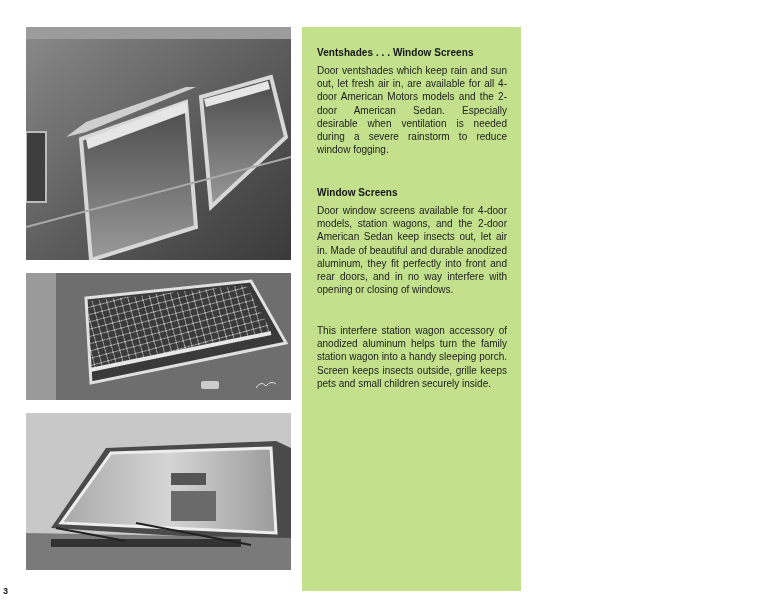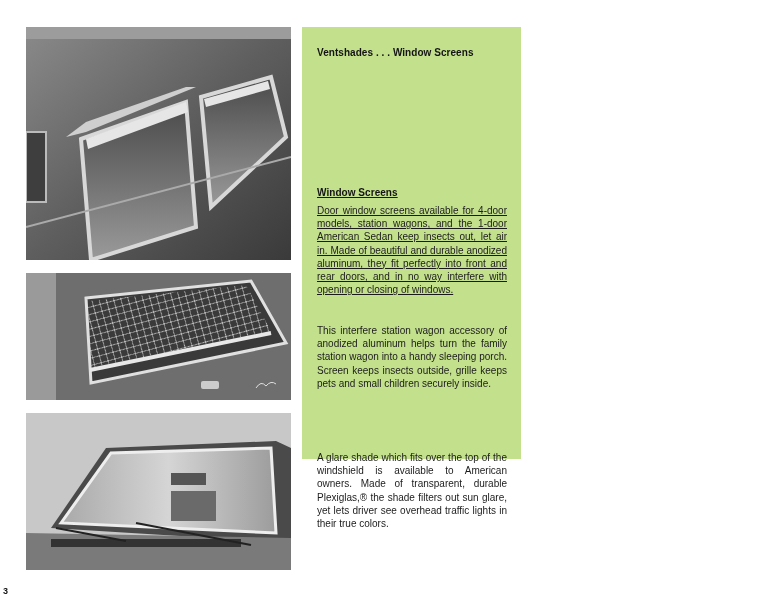--- a/index.html
+++ b/index.html
@@ -25,21 +25,21 @@
     .photo svg { display: block; width: 100%; height: 100%; }
     #photo-ventshades { top: 27px; height: 233px; }
     #photo-tailgate { top: 273px; height: 127px; }
     #photo-glare { top: 413px; height: 157px; }
 
     .green-panel {
       position: absolute;
       left: 302px;
       top: 27px;
       width: 219px;
-      height: 432px;
+      height: 564px;
       background: #c3e08c;
     }
     .section {
       position: absolute;
       left: 15px;
       width: 190px;
     }
     .section-title {
       font-weight: bold;
       font-size: 10px;
@@ -49,21 +49,21 @@
       color: #141414;
     }
     .section-body {
       font-size: 10px;
       line-height: 13.2px;
       margin: 0;
       text-align: justify;
       color: #1c1c1c;
     }
     #sec-0 { top: 20px; }
-    #sec-1 { top: 160px; text-decoration: underline; }
+    #sec-1 { top: 160px; }
     #sec-2 { top: 297px; }
     #sec-3 { top: 424px; }
 
     .page-number {
       position: absolute;
       left: 3px;
       top: 586px;
       font-size: 9px;
       font-weight: bold;
       color: #111;
@@ -132,26 +132,26 @@
     <path d="M0 120 L265 125 L265 157 L0 157 Z" fill="#7a7a7a"></path>
     <rect x="25" y="126" width="190" height="8" fill="#333"></rect>
     <line x1="30" y1="115" x2="100" y2="128" stroke="#222" stroke-width="2"></line>
     <line x1="110" y1="110" x2="225" y2="132" stroke="#222" stroke-width="2"></line>
   </svg>
 </div>
 
 <div class="green-panel">
   <div class="section" id="sec-0">
     <h3 class="section-title">Ventshades . . . Window Screens</h3>
+    <p class="section-body">Door ventshades which keep rain and sun out, let fresh air in, are available for all 4-door American Motors models and the 2-door American Sedan. Especially desirable when ventilation is needed during a severe rainstorm to reduce window fogging.</p>
   </div>
   <div class="section" id="sec-1">
     <h3 class="section-title">Window Screens</h3>
-    <p class="section-body">Door window screens available for 4-door models, station wagons, and the 1-door American Sedan keep insects out, let air in. Made of beautiful and durable anodized aluminum, they fit perfectly into front and rear doors, and in no way interfere with opening or closing of windows.</p>
+    <p class="section-body">Door window screens available for 4-door models, station wagons, and the 2-door American Sedan keep insects out, let air in. Made of beautiful and durable anodized aluminum, they fit perfectly into front and rear doors, and in no way interfere with opening or closing of windows.</p>
   </div>
   <div class="section" id="sec-2">
     <p class="section-body">This interfere station wagon accessory of anodized aluminum helps turn the family station wagon into a handy sleeping porch. Screen keeps insects outside, grille keeps pets and small children securely inside.</p>
   </div>
   <div class="section" id="sec-3">
-    <p class="section-body">A glare shade which fits over the top of the windshield is available to American owners. Made of transparent, durable Plexiglas,® the shade filters out sun glare, yet lets driver see overhead traffic lights in their true colors.</p>
   </div>
 </div>
 
 <div class="page-number">3</div>
 
 </body></html>

